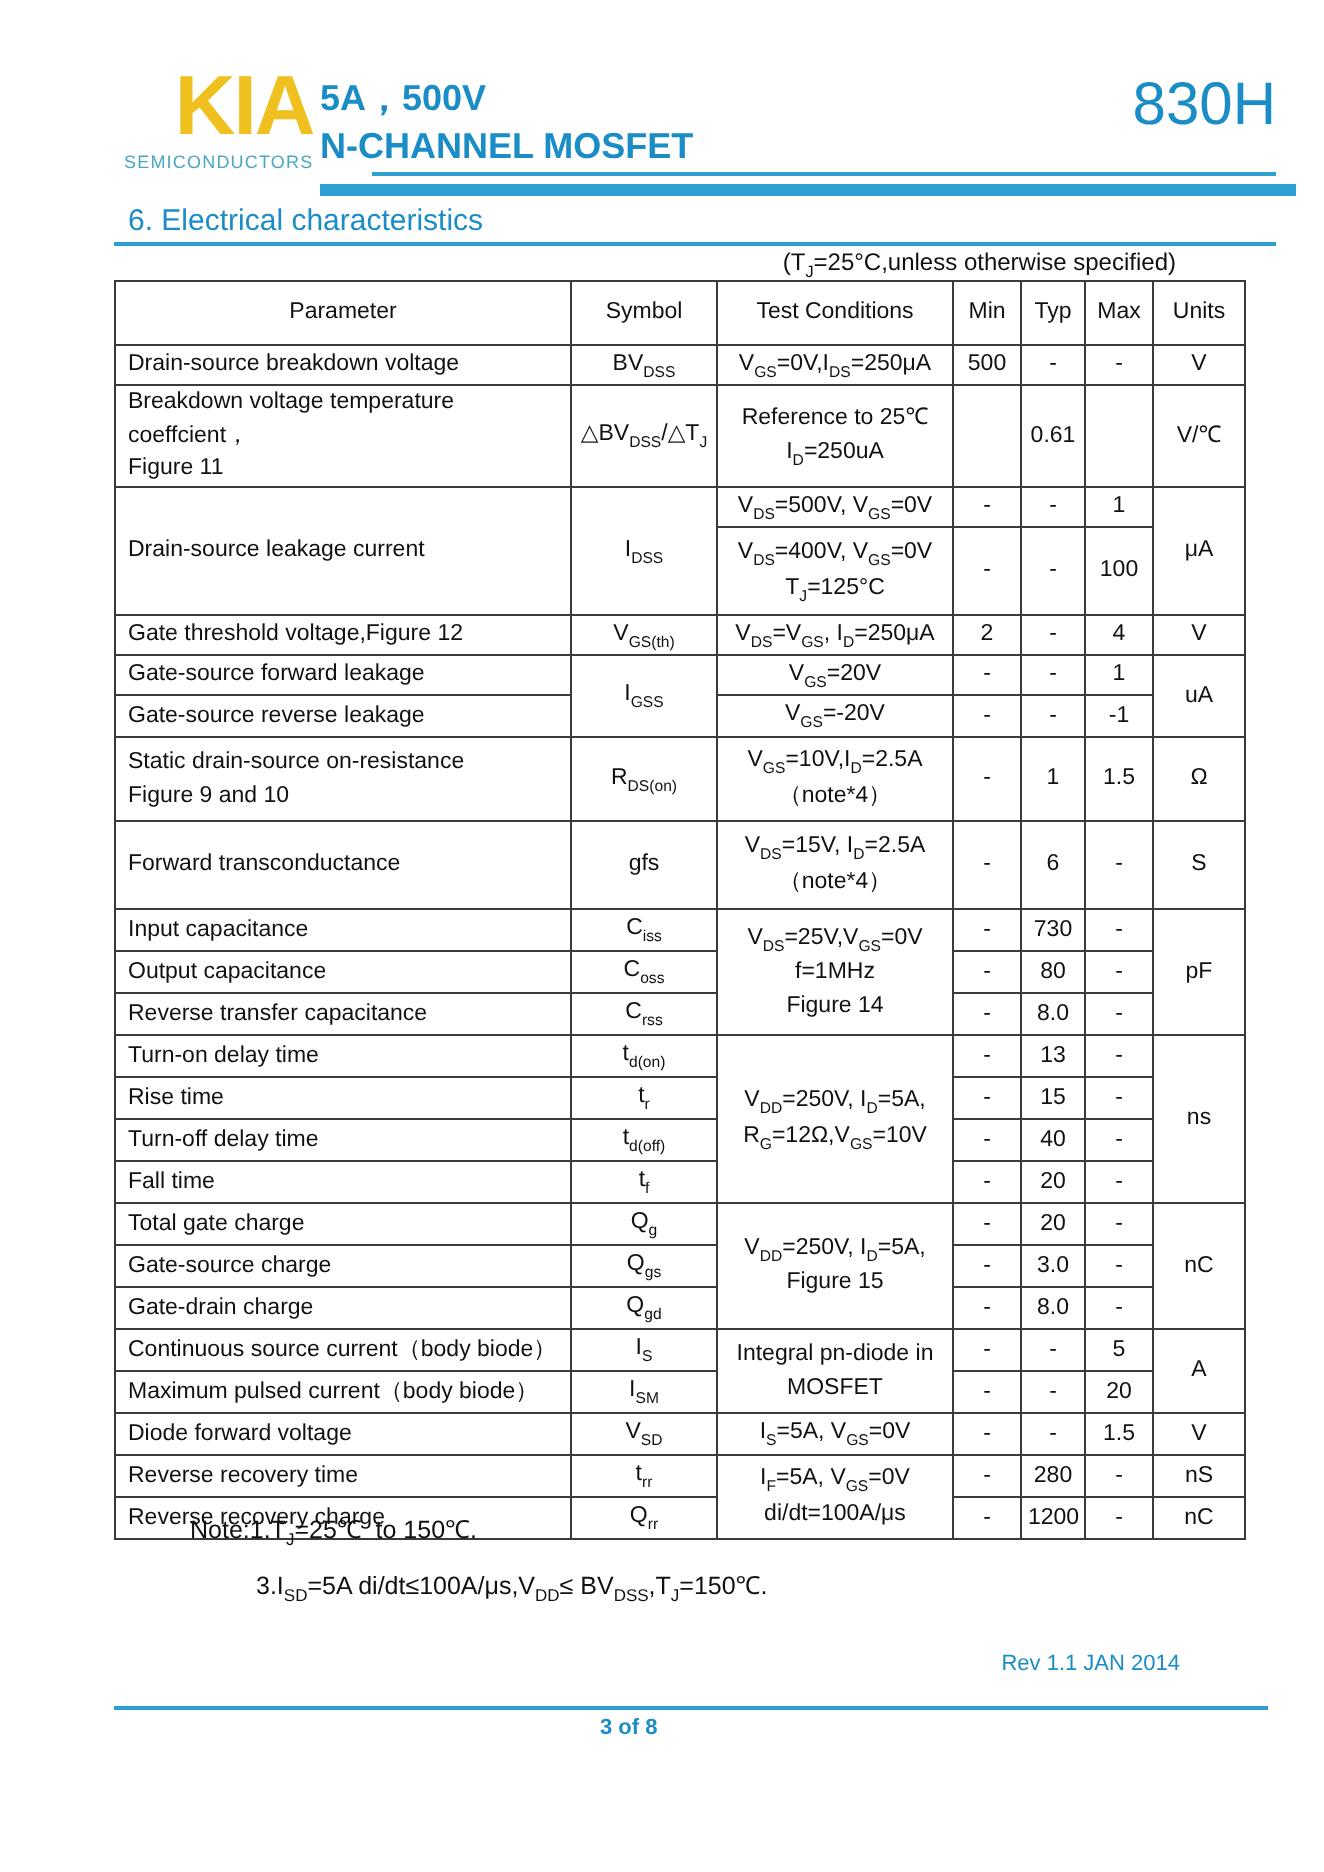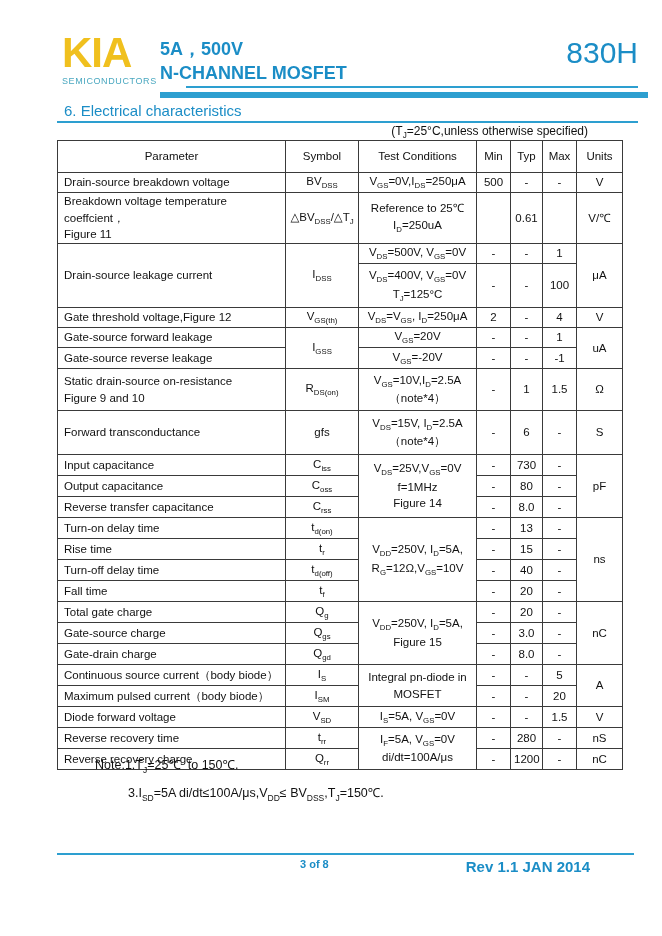--- a/index.html
+++ b/index.html
@@ -2,21 +2,21 @@
 <html><head>
 <meta charset="utf-8">
 <style>
   * { margin:0; padding:0; box-sizing:border-box; }
   html,body { background:#ffffff; }
   body { font-family:"Liberation Sans", sans-serif; }
   .page { position:relative; width:662px; height:936px; background:#fff; overflow:hidden; }
 
   
   .logo-block { position:absolute; left:62px; top:33px; }
-  .logo-text { font-size:42px; font-weight:bold; color:#F0C01E; line-height:0.95; letter-spacing:-1px; }
+  .logo-text { font-size:42px; font-weight:bold; color:#F0C01E; line-height:0.95; letter-spacing:-1px;text-align:right; }
   .logo-sub { font-size:9px; color:#4AA8C0; letter-spacing:0.6px; margin-top:3px; }
   .rating-block { position:absolute; left:160px; top:37px; color:#1B8DC6; font-weight:bold; font-size:18px; line-height:1.35; }
   .part-number { position:absolute; right:24px; top:36px; font-size:30px; color:#1B8DC6; }
   .header-line-thin { position:absolute; left:186px; top:86px; width:452px; height:2px; background:#2D9FD0; }
   .header-line-thick { position:absolute; left:160px; top:92px; width:488px; height:6px; background:#2D9FD0; }
 
   
   .section-title { position:absolute; left:64px; top:102px; font-size:15px; color:#1B8DC6; }
   .section-underline { position:absolute; left:57px; top:121px; width:581px; height:2px; background:#2D9FD0; }
   .condition-note { position:absolute; right:74px; top:124px; font-size:12px; color:#111; }
@@ -36,21 +36,21 @@
   sub { font-size:0.68em; }
 
   
   .notes { position:absolute; left:95px; top:754px; font-size:12.5px; color:#111; }
   .notes .note-line { line-height:23px; }
   .notes .note-line.indent { margin-left:33px; }
 
   
   .footer-line { position:absolute; left:57px; top:853px; width:577px; height:2px; background:#2D9FD0; }
   .footer-page { position:absolute; left:300px; top:858px; font-size:11px; font-weight:bold; color:#1B8DC6; }
-  .footer-rev { position:absolute; right:72px; top:858px; font-size:15px; font-weight:bold; color:#1B8DC6; }
+  .footer-rev { position:absolute; right:72px; top:826px; font-size:11px; font-weight:normal; color:#1B8DC6; }
 </style>
 </head>
 <body>
 
 <div class="page">
 
   <div class="logo-block">
     <div class="logo-text">KIA</div>
     <div class="logo-sub">SEMICONDUCTORS</div>
   </div>

